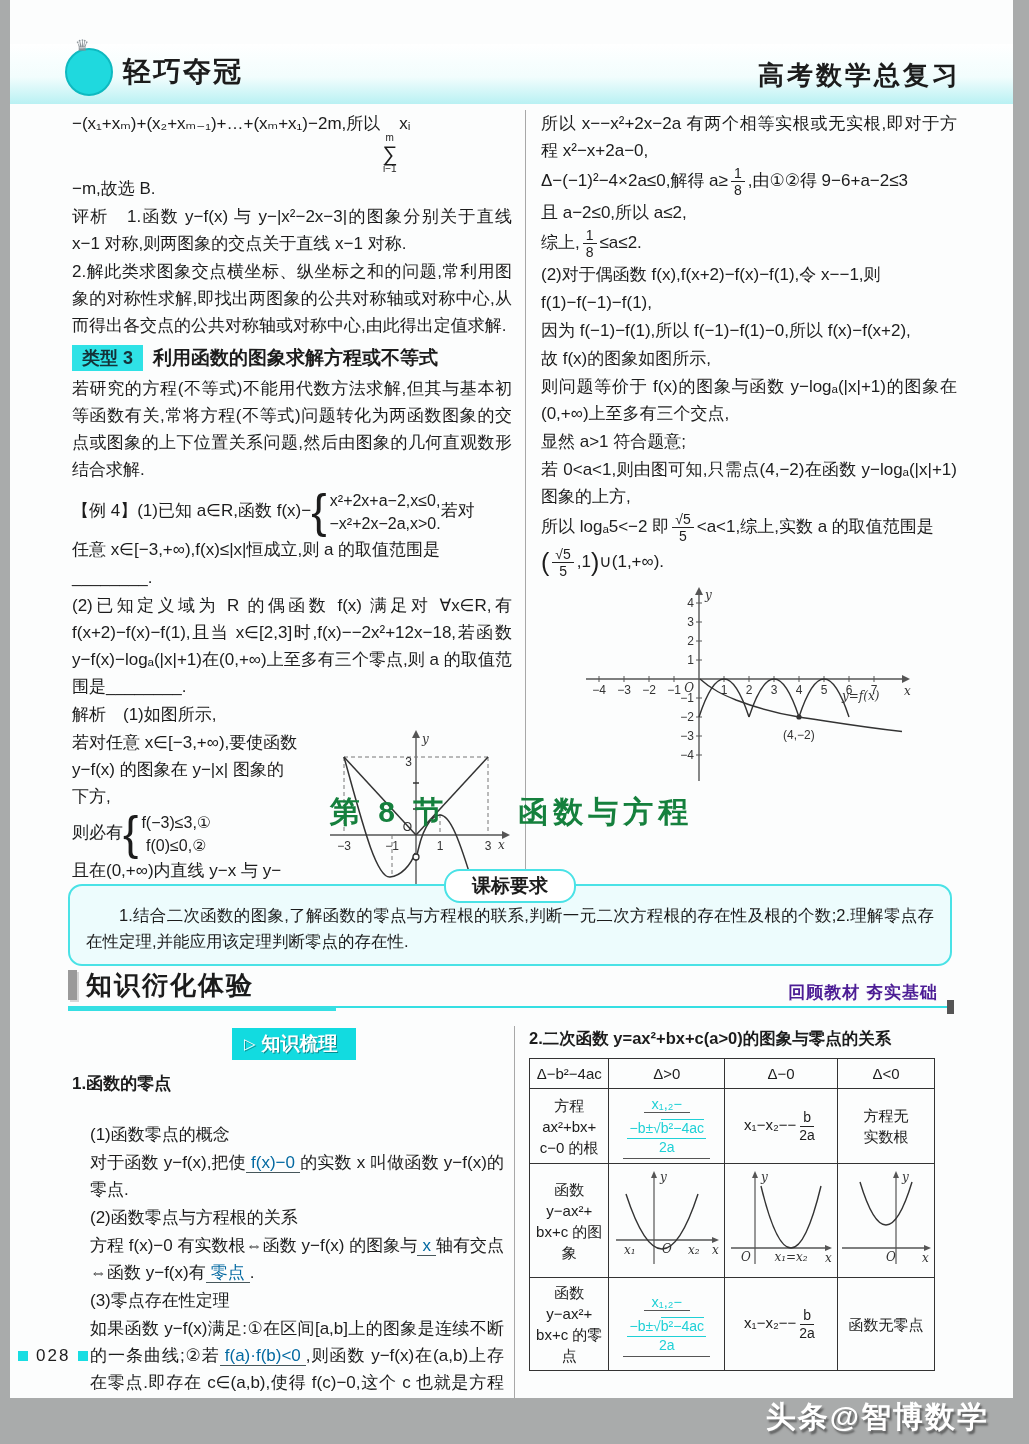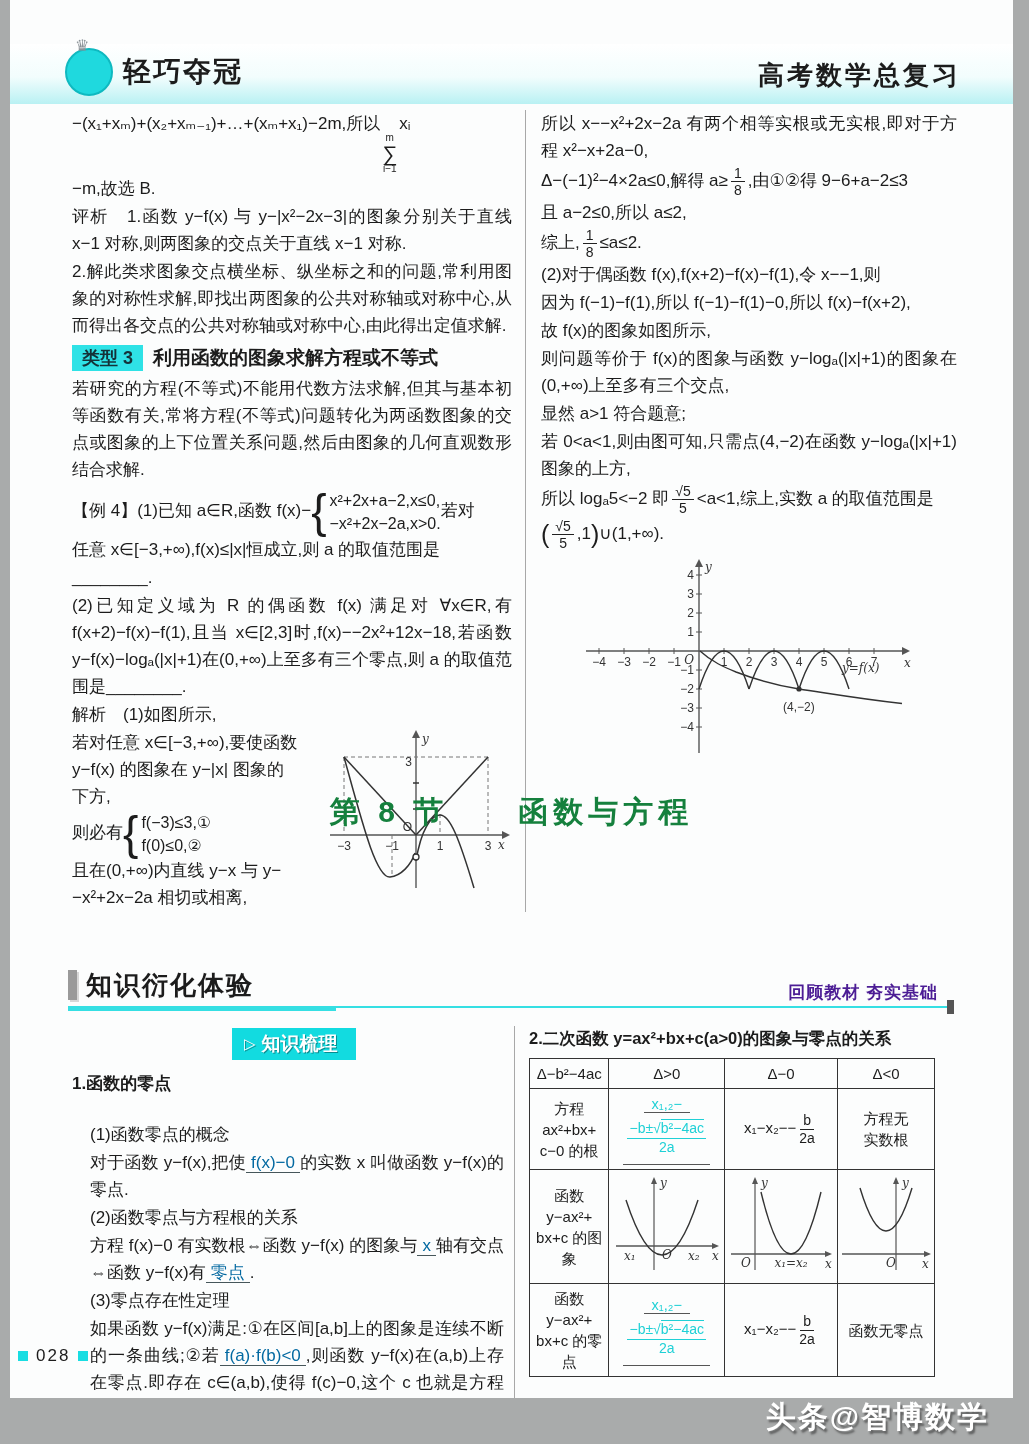--- a/index.html
+++ b/index.html
@@ -28,21 +28,21 @@
   .colR{width:416px;padding-left:15px;}
   .badge{display:inline-block;background:#2fe2e6;color:#143238;font-weight:bold;
     font-size:18px;padding:1px 10px;margin-right:10px;}
   .badge-title{font-size:19px;font-weight:bold;}
   .bigsum{display:inline-flex;flex-direction:column;align-items:center;line-height:1;vertical-align:-12px;margin:0 2px;}
   .bigsum .st{font-size:10px;} .bigsum .ss{font-size:21px;}
   .frac{display:inline-flex;flex-direction:column;align-items:center;line-height:1.15;font-size:14px;vertical-align:middle;margin:0 3px;}
   .frac .fn{border-bottom:1.3px solid #222;padding:0 3px;}
   .cases{display:inline-flex;align-items:center;vertical-align:middle;}
   .brace{font-size:46px;font-weight:300;line-height:0.9;margin-right:3px;}
-  .case-lines{display:inline-flex;flex-direction:column;line-height:23px;font-size:16px;text-align:left;}
+  .case-lines{display:inline-flex;flex-direction:column;line-height:23px;font-size:16px;text-align:center;}
   .figrow{display:flex;margin-top:2px;}
   .figrow .txt{width:256px;}
   .bp{font-size:25px;vertical-align:-4px;font-weight:300;}
   svg text{font-size:12px;fill:#333;}
   svg .it{font-style:italic;font-family:"DejaVu Serif",serif;}
   
   .sec-title{position:absolute;top:792px;left:0;width:100%;text-align:center;
     color:#15803d;font-size:30px;font-weight:bold;letter-spacing:5px;}
   .kebiao{position:absolute;top:884px;left:58px;width:884px;
     border:2.5px solid #4ae2e6;background:#edfcfd;border-radius:14px;padding:16px 16px 10px 16px;box-sizing:border-box;}
@@ -64,21 +64,21 @@
     font-size:19px;padding:3px 18px 3px 12px;margin:2px 0 10px 160px;text-shadow:1px 1px 0 rgba(0,60,64,.5);}
   .shuli .ic{margin-right:6px;font-size:15px;}
   .kL .h{font-size:17px;font-weight:bold;line-height:27px;}
   .kL .ind{padding-left:18px;margin-top:24px;}
   .cb{color:#0369a1;border-bottom:1.6px solid #46565a;padding:0 5px;}
   .kR .title{font-size:16.5px;font-weight:bold;line-height:24px;margin-bottom:8px;}
   table.qt{border-collapse:collapse;width:406px;}
   table.qt td{border:1.4px solid #333;text-align:center;vertical-align:middle;
     font-size:15px;line-height:21px;padding:4px 2px;}
   .cfrac{display:inline-flex;flex-direction:column;align-items:center;color:#1fd0d6;
-    border-bottom:1.4px solid #555;padding:1px 4px 8px 4px;font-size:14px;line-height:1.25;}
+    border-bottom:1.4px solid #555;padding:1px 4px 2px 4px;font-size:14px;line-height:1.25;}
   .cfrac .cfn{border-bottom:1.4px solid #1fd0d6;padding:0 2px;}
   .rad{border-top:1.4px solid currentColor;}
   .cbu{color:#1fd0d6;border-bottom:1.4px solid #555;padding:0 8px;font-size:14.5px;}
   
   .pagenum{position:absolute;top:1346px;left:0;width:100%;text-align:left;font-size:17px;letter-spacing:2px;}
   .pagenum .sq{display:inline-block;width:10px;height:10px;background:#19dde2;margin:0 8px;}
   .wband{position:absolute;left:0;bottom:0;width:1029px;height:46px;background:#a9abab;}
   .wmark{position:absolute;right:40px;bottom:6px;color:#ffffff;font-size:30px;font-weight:bold;
     letter-spacing:2px;text-shadow:2px 3px 2px rgba(40,40,40,.55);}
 </style>
@@ -184,20 +184,21 @@
           </span><span>,由①②得 9−6+a−2≤3</span>
       </div>
       <div class="p">且 a−2≤0,所以 a≤2,</div>
       <div class="p">
         <span>综上,</span><span class="frac">
             <span class="fn">1</span>
             <span>8</span>
           </span><span>≤a≤2.</span>
       </div>
       <div class="p">(2)对于偶函数 f(x),f(x+2)−f(x)−f(1),令 x−−1,则</div>
+      <div class="p">f(1)−f(−1)−f(1),</div>
       <div class="p">因为 f(−1)−f(1),所以 f(−1)−f(1)−0,所以 f(x)−f(x+2),</div>
       <div class="p">故 f(x)的图象如图所示,</div>
       <div class="p">则问题等价于 f(x)的图象与函数 y−logₐ(|x|+1)的图象在(0,+∞)上至多有三个交点,</div>
       <div class="p">显然 a&gt;1 符合题意;</div>
       <div class="p">若 0&lt;a&lt;1,则由图可知,只需点(4,−2)在函数 y−logₐ(|x|+1)图象的上方,</div>
       <div class="p">
         <span>所以 logₐ5&lt;−2 即</span><span class="frac">
             <span class="fn">√5</span>
             <span>5</span>
           </span><span>&lt;a&lt;1,综上,实数 a 的取值范围是</span>
@@ -267,20 +268,24 @@
           <text x="110" y="172" text-anchor="end">−4</text>
           <text x="199" y="152">(4,−2)</text>
           <text x="258" y="113" class="it">y=f(x)</text>
         </svg>
       </div>
     </div>
   </div>
 
   <div class="sec-title">第 8 节　　函数与方程</div>
 
+  <div class="kebiao">
+    <div class="tab">课标要求</div>
+    <div class="txt">1.结合二次函数的图象,了解函数的零点与方程根的联系,判断一元二次方程根的存在性及根的个数;2.理解零点存在性定理,并能应用该定理判断零点的存在性.</div>
+  </div>
 
   <div class="sec2">
     <div class="bar"></div>
     <div class="t">知识衍化体验</div>
     <div class="under"></div>
     <div class="r">回顾教材 夯实基础</div>
     <div class="rsq"></div>
   </div>
 
   <div class="kcols">

